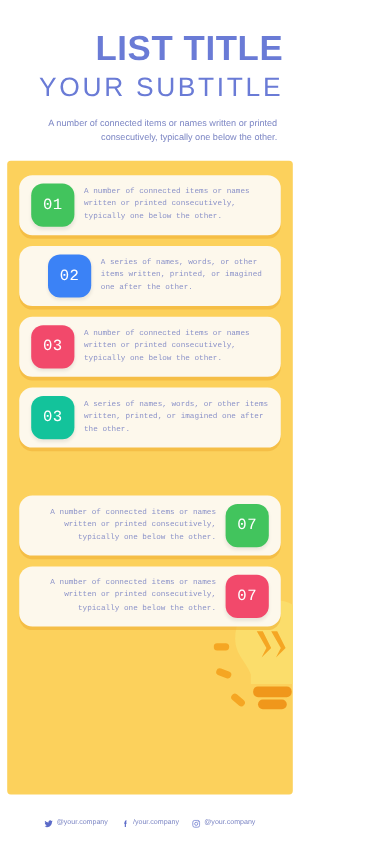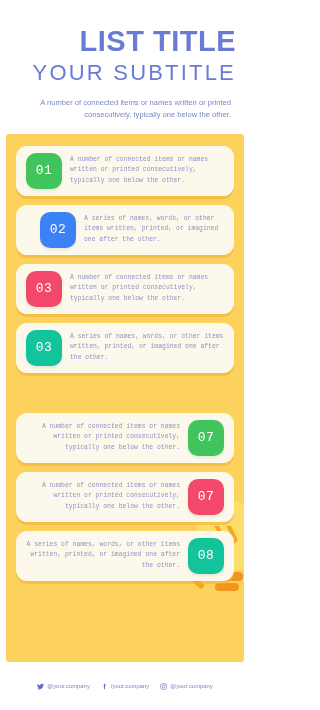--- a/index.html
+++ b/index.html
@@ -187,24 +187,20 @@
         <div class="badge green">07</div>
         <div class="card-text">A number of connected items or names written or printed consecutively, typically one below the other.</div>
       </div>
 
 
       <div class="card right">
         <div class="badge pink">07</div>
         <div class="card-text">A number of connected items or names written or printed consecutively, typically one below the other.</div>
       </div>
 
-      <div class="card right">
-        <div class="badge teal">08</div>
-        <div class="card-text">A series of names, words, or other items written, printed, or imagined one after the other.</div>
-      </div>
 
     </div>
   </div>
 
   <div class="footer">
 
     <div class="social">
       <svg width="7" height="7" viewBox="0 0 16 16">
         <path fill="#5C6BC8" d="M16 3.04a6.4 6.4 0 0 1-1.89.52A3.3 3.3 0 0 0 15.55 1.8a6.6 6.6 0 0 1-2.08.8A3.28 3.28 0 0 0 7.88 5.6 9.3 9.3 0 0 1 1.11 2.16a3.28 3.28 0 0 0 1.02 4.38 3.2 3.2 0 0 1-1.49-.41v.04a3.28 3.28 0 0 0 2.63 3.22 3.3 3.3 0 0 1-1.48.06 3.29 3.29 0 0 0 3.07 2.28A6.6 6.6 0 0 1 0 13.1a9.3 9.3 0 0 0 5.03 1.48c6.04 0 9.34-5 9.34-9.34l-.01-.43A6.6 6.6 0 0 0 16 3.04z"></path>
       </svg>

